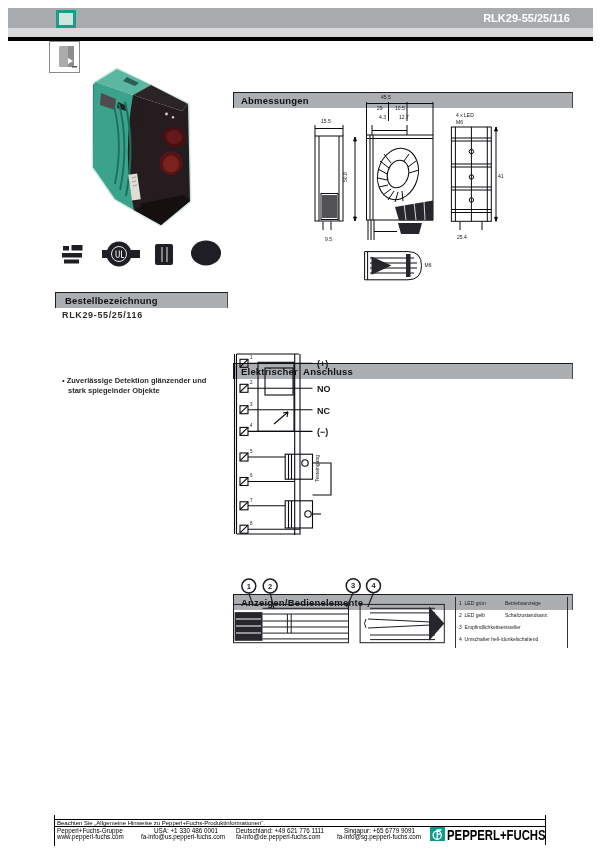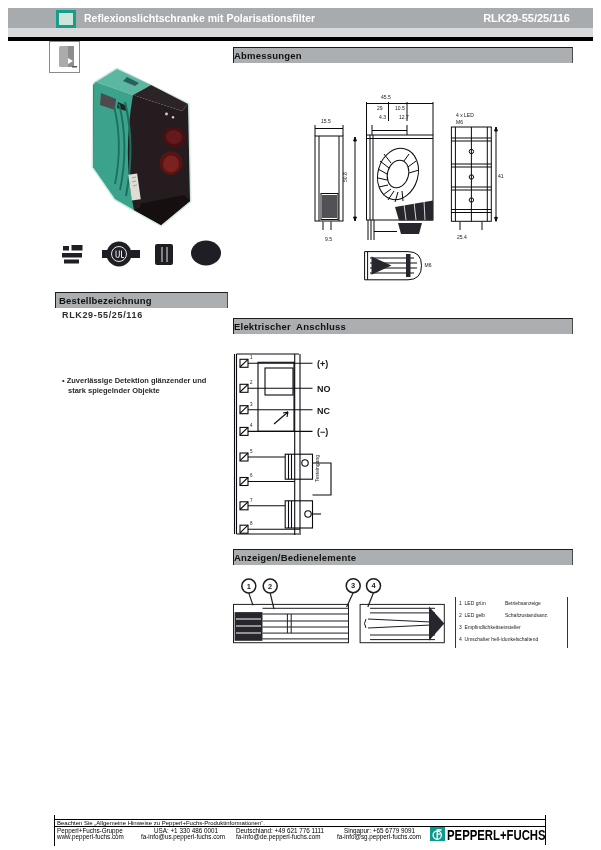--- a/index.html
+++ b/index.html
@@ -1,35 +1,34 @@
 <!DOCTYPE html>
 <html><head>
 <meta charset="utf-8">
 <style>
   html,body{margin:0;padding:0;background:#fff;}
   body{width:601px;height:850px;font-family:"Liberation Sans",sans-serif;}
   .page{position:relative;width:601px;height:850px;overflow:hidden;}
   .abs{position:absolute;}
   .lbar{position:absolute;left:55px;width:173px;height:16px;background:#acafb1;
         border-top:1px solid #1c1c1c;border-left:1px solid #1c1c1c;border-right:1px solid #4a4a4a;
-        font-size:9.5px;font-weight:bold;color:#111;line-height:16px;padding-left:3px;
+        font-size:9.5px;font-weight:bold;color:#111;line-height:16px;padding-left:9px;
         box-sizing:border-box;letter-spacing:0.2px;}
   .rbar{position:absolute;left:233px;width:340px;height:16px;background:#acafb1;
         border-top:1px solid #1c1c1c;border-left:1px solid #1c1c1c;border-right:1px solid #4a4a4a;
-        font-size:9.5px;font-weight:bold;color:#111;line-height:16px;
-        box-sizing:border-box;letter-spacing:0.2px;}
+        font-size:9.5px;font-weight:bold;color:#111;line-height:16px;padding-left:7px;
+        box-sizing:border-box;letter-spacing:0.2px;margin-top:45px;}
   .tiny{position:absolute;font-size:5.5px;color:#222;line-height:6.5px;white-space:nowrap;}
 </style>
 </head>
 <body>
 <div class="page">
 
   <div class="abs" style="left:8px;top:8px;width:585px;height:20px;background:#a7abae;"></div>
   <div class="abs" style="left:56px;top:9.5px;width:14px;height:12px;background:#cfe4da;border:3.2px solid #179e8b;"></div>
-  <div class="abs" style="left:84px;top:8px;height:20px;line-height:20px;font-size:10.5px;font-weight:bold;color:#fff;">Reflexionslichtschranke mit Polarisationsfilter</div>
   <div class="abs" style="left:383px;top:8px;width:187px;height:20px;line-height:20px;font-size:11px;font-weight:bold;color:#fff;text-align:right;">RLK29-55/25/116</div>
   <div class="abs" style="left:8px;top:28px;width:585px;height:9px;background:#d7d9da;"></div>
   <div class="abs" style="left:8px;top:37px;width:585px;height:4px;background:#000;"></div>
 
   <div class="abs" style="left:49px;top:41px;width:29px;height:30px;border:1px solid #8b8b8b;background:#fff;">
     <svg width="29" height="30" viewBox="0 0 29 30">
       <rect x="9" y="4" width="13" height="21" rx="1.5" fill="#ababab"></rect>
       <rect x="18" y="4" width="6" height="21" fill="#8d8d8d"></rect>
       <path d="M9 6 L4 9 L9 12 Z" fill="#fff"></path>
       <path d="M18 16 L23 19 L18 22 Z" fill="#fff"></path>

